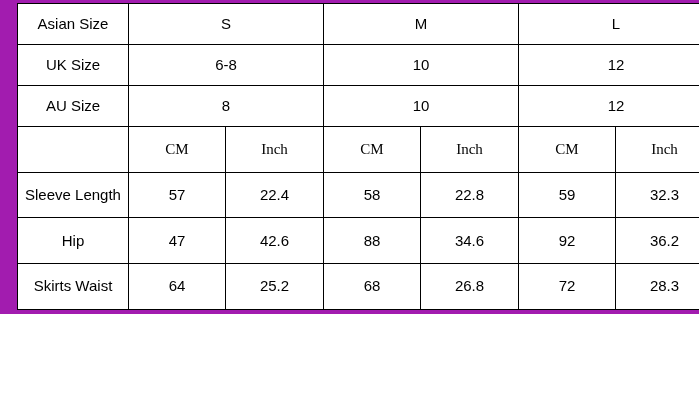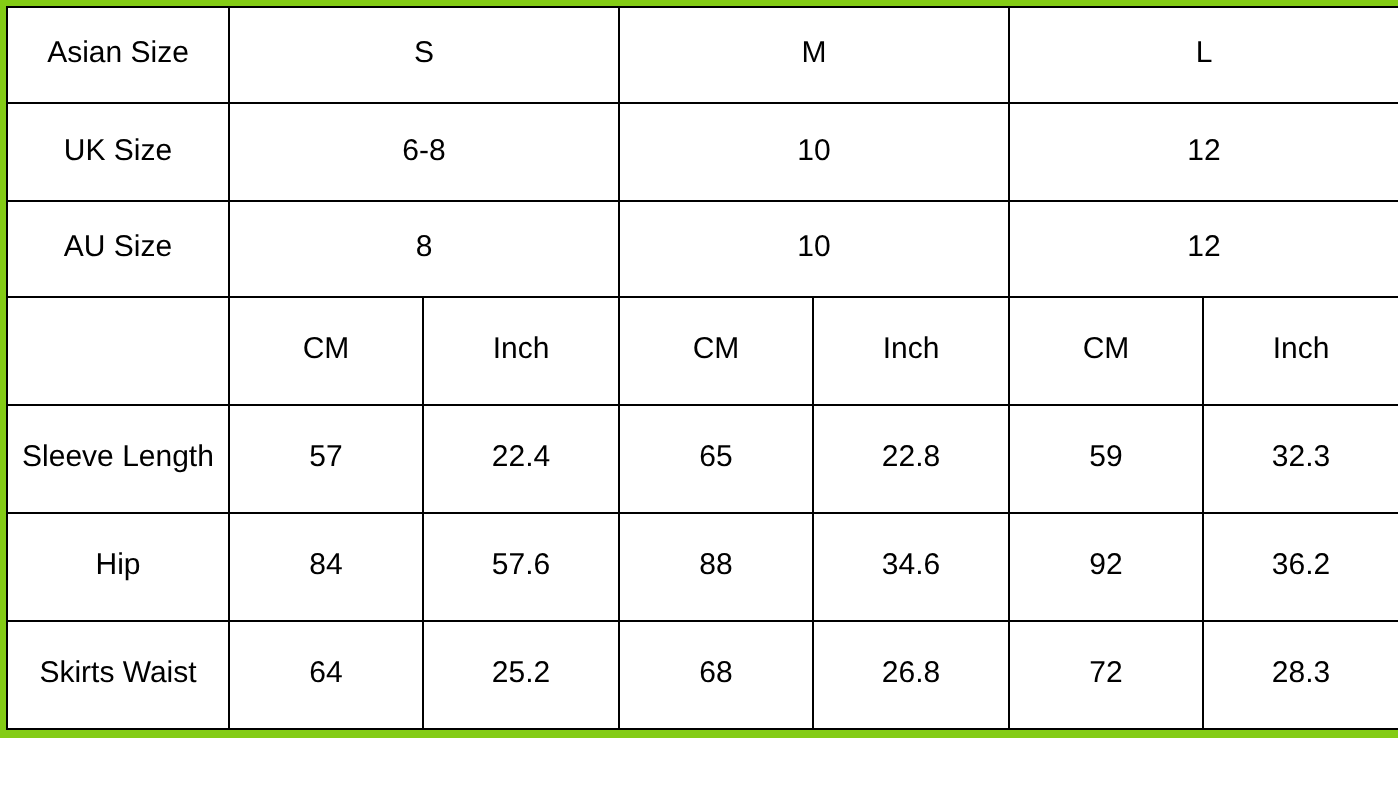--- a/index.html
+++ b/index.html
@@ -10,23 +10,23 @@
   body {
     width: 699px;
     height: 395px;
     overflow: hidden;
     font-family: "Liberation Sans", sans-serif;
     color: #000000;
   }
   #size-chart-wrap {
     box-sizing: border-box;
     width: 699px;
-    height: 369px;
-    padding: 3px 8px 4px 3px;
-    background: #84cc16;
+    height: 314px;
+    padding: 3px 8px 4px 17px;
+    background: #a21caf;
   }
   table.size-chart {
     width: 100%;
     height: 100%;
     border-collapse: collapse;
     table-layout: fixed;
     background: #ffffff;
   }
   table.size-chart td,
   table.size-chart th {
@@ -41,21 +41,21 @@
     background: #ffffff;
     white-space: nowrap;
     overflow: hidden;
   }
   
   col.c-label { width: 111px; }
   col.c-cm    { width: 97px; }
   col.c-inch  { width: 98px; }
   
   tr.r-size td { height: 24px; }
-  tr.r-unit td { height: 27px; }
+  tr.r-unit td { height: 27px; font-family: Liberation Serif, serif; }
   tr.r-meas td { height: 27px; }
 </style>
 </head>
 <body>
 
 <div id="size-chart-wrap">
   <table class="size-chart">
     <colgroup>
       <col class="c-label">
         <col class="c-cm">
@@ -93,29 +93,29 @@
         <td>CM</td>
         <td>Inch</td>
         <td>CM</td>
         <td>Inch</td>
       </tr>
 
       <tr class="r-meas">
         <td>Sleeve Length</td>
         <td>57</td>
         <td>22.4</td>
-        <td>65</td>
+        <td>58</td>
         <td>22.8</td>
         <td>59</td>
         <td>32.3</td>
       </tr>
       <tr class="r-meas">
         <td>Hip</td>
-        <td>84</td>
-        <td>57.6</td>
+        <td>47</td>
+        <td>42.6</td>
         <td>88</td>
         <td>34.6</td>
         <td>92</td>
         <td>36.2</td>
       </tr>
       <tr class="r-meas">
         <td>Skirts Waist</td>
         <td>64</td>
         <td>25.2</td>
         <td>68</td>

